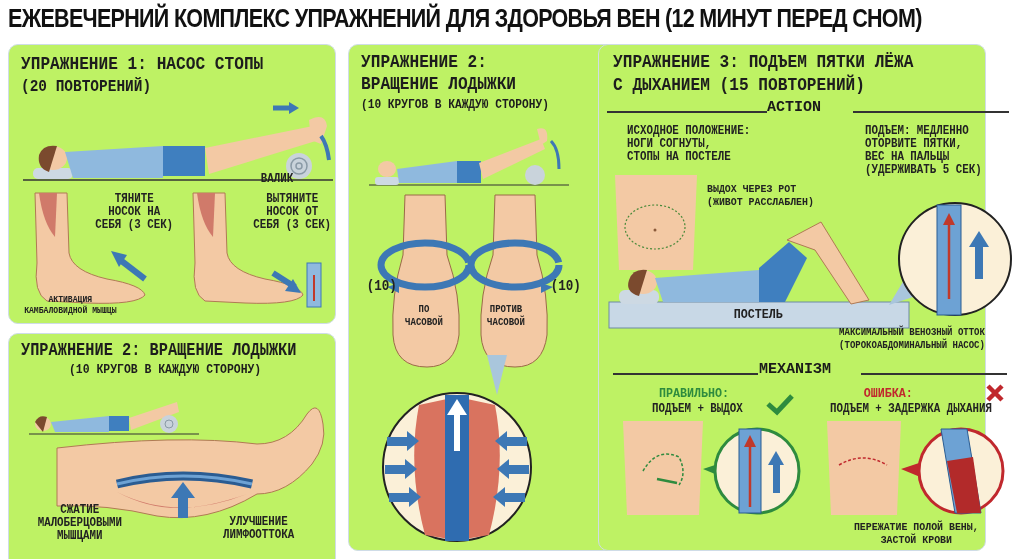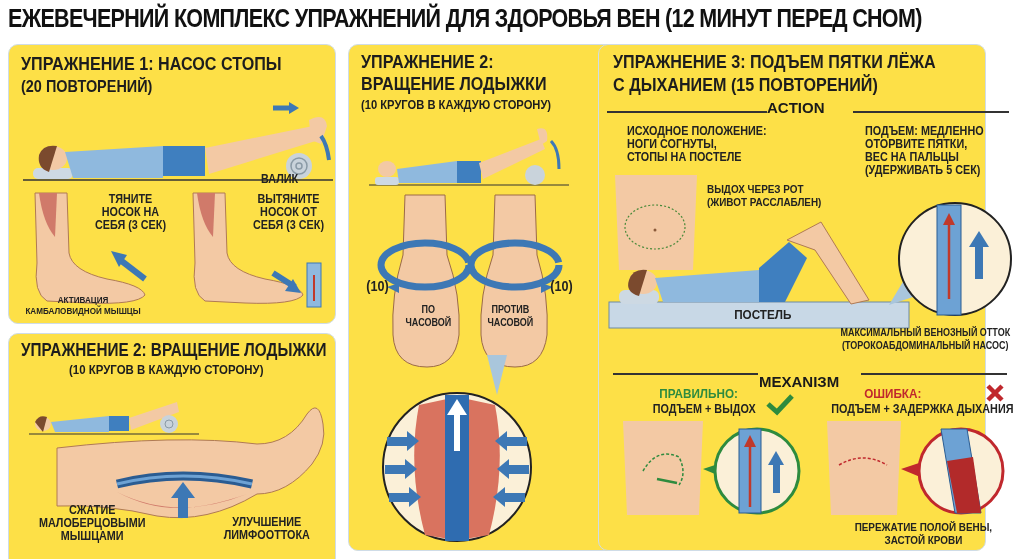--- a/index.html
+++ b/index.html
@@ -1,19 +1,19 @@
 <!DOCTYPE html>
 <html><head>
 <meta charset="utf-8">
 <style>
   * { box-sizing: border-box; margin: 0; padding: 0; }
   html, body { width: 1024px; height: 559px; background: #ffffff; overflow: hidden; }
   body { font-family: "Liberation Sans", "DejaVu Sans", sans-serif; color: #1a1a1a; position: relative; }
   .title { position: absolute; left: 8px; top: 4px; width: 1010px; font-size: 25px; font-weight: 700; letter-spacing: -0.8px; transform: scaleX(0.86); transform-origin: left top; white-space: nowrap; color: #111; }
-  .panel { position: absolute; background: #fde047; border: 1px solid #cfdce7; border-radius: 10px; }
+  .panel { position: absolute; background: #bef264; border: 1px solid #cfdce7; border-radius: 10px; font-family: Liberation Mono, monospace; }
   .h { position: absolute; font-weight: 700; color: #1d1d1d; white-space: nowrap; transform-origin: left top; }
   .lbl { position: absolute; font-weight: 700; font-size: 11px; color: #222; text-align: center; line-height: 13px; white-space: nowrap; transform: scaleX(0.9); transform-origin: center top; }
   .lbl.left { text-align: left; transform-origin: left top; }
   .sect { position: absolute; font-weight: 700; font-size: 15px; text-align: left; }
   .rule { position: absolute; height: 1.5px; background: #333; }
   svg { position: absolute; overflow: visible; }
 </style>
 </head>
 <body>
 
@@ -216,21 +216,21 @@
     <path d="M54 30 L60 18 L66 30 Z" fill="#c0392b"></path>
     <rect x="86" y="50" width="8" height="34" fill="#3d78b5"></rect>
     <path d="M80 52 L90 36 L100 52 Z" fill="#3d78b5"></path>
   </svg>
   <div class="lbl" style="left:232px;top:281px;font-size:10px;">
     <div>МАКСИМАЛЬНЫЙ ВЕНОЗНЫЙ ОТТОК</div>
     <div>(ТОРОКОАБДОМИНАЛЬНЫЙ НАСОС)</div>
   </div>
 
   <div class="rule" style="left:14px;top:328px;width:145px;"></div>
-  <div class="sect" style="left:160px;top:328px;width:100px;">MEXANIЗM</div>
+  <div class="sect" style="left:160px;top:316px;width:100px;">MEXANIЗM</div>
   <div class="rule" style="left:262px;top:328px;width:146px;"></div>
 
   <div class="lbl" style="left:56px;top:342px;font-size:13px;color:#2e8b3e;">ПРАВИЛЬНО:</div>
   <div class="lbl" style="left:48px;top:358px;font-size:12px;">ПОДЪЕМ + ВЫДОХ</div>
   <svg style="left:166px;top:348px;" width="30" height="22" viewBox="0 0 30 22">
     <path d="M3 11 L12 19 L27 3" stroke="#2e8b3e" stroke-width="5" fill="none"></path>
   </svg>
   <div class="lbl" style="left:262px;top:342px;font-size:13px;color:#c0282d;">ОШИБКА:</div>
   <div class="lbl" style="left:222px;top:358px;font-size:12px;">ПОДЪЕМ + ЗАДЕРЖКА ДЫХАНИЯ</div>
   <svg style="left:386px;top:338px;" width="20" height="20" viewBox="0 0 20 20">

